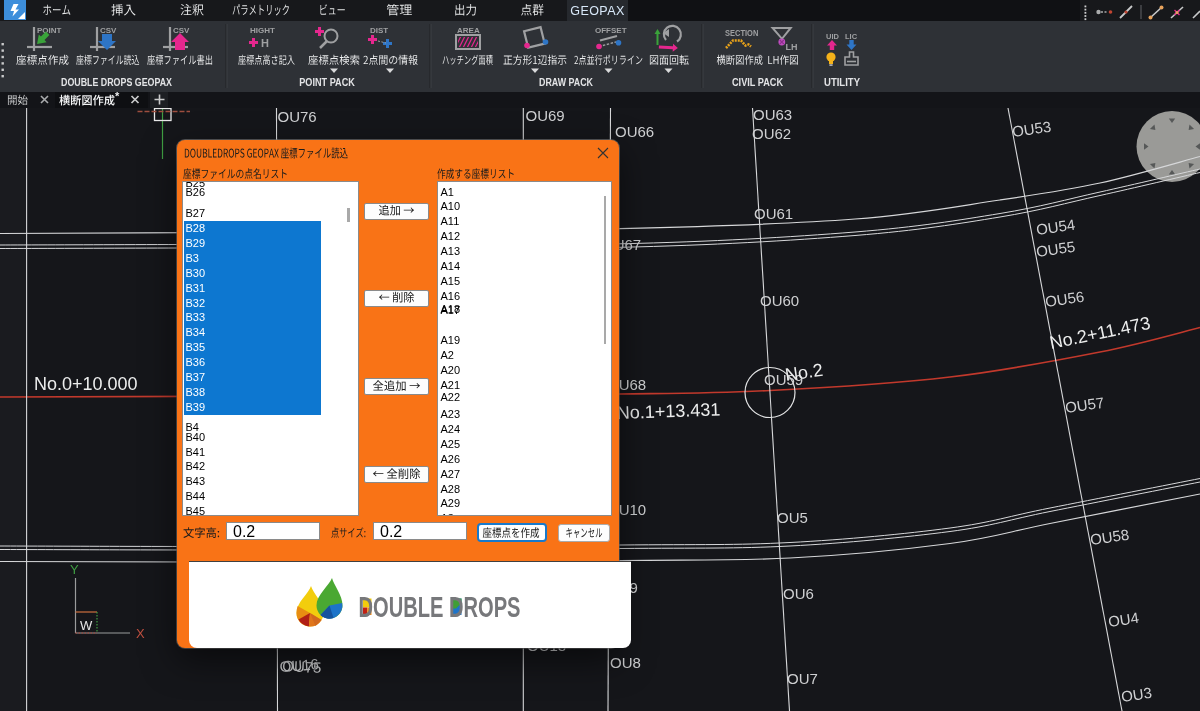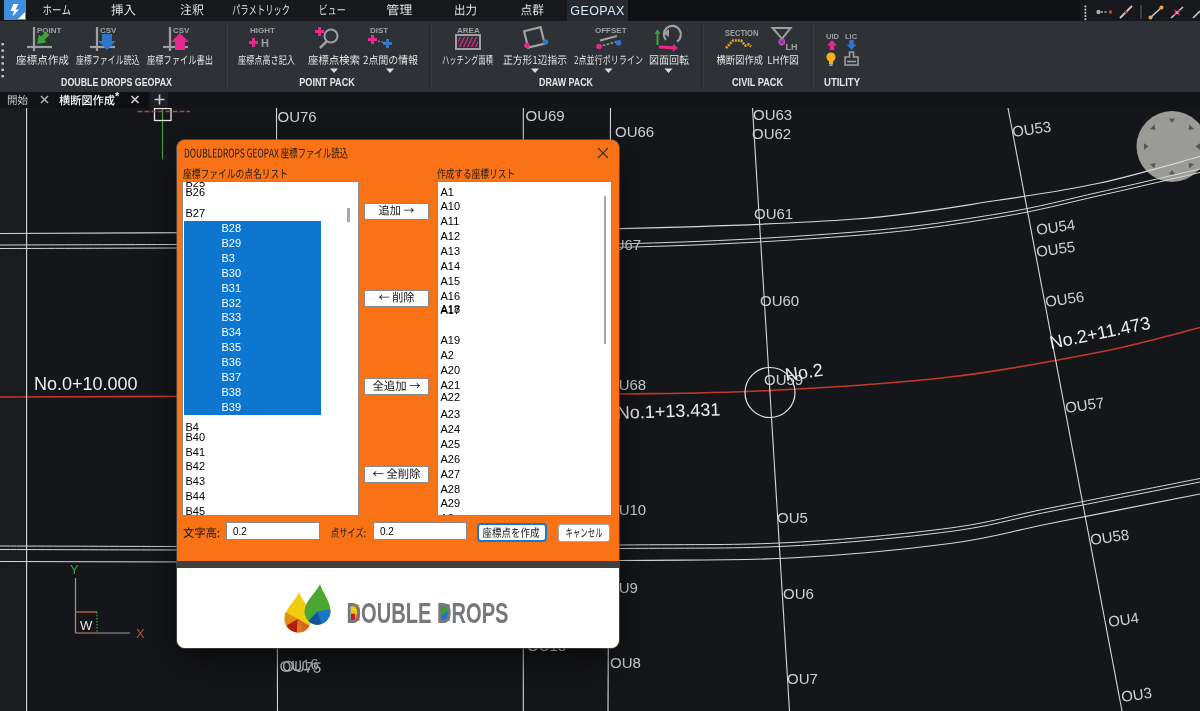--- a/index.html
+++ b/index.html
@@ -12,28 +12,28 @@
 #tabsrow { position:absolute; left:0; top:92px; width:1200px; height:16px; background:#131418; }
 #tabsrow .tab2 { position:absolute; left:55px; top:0; width:93px; height:16px; background:#0e0f12; }
 #tabsrow .plus { position:absolute; left:150px; top:0; width:18px; height:16px; background:#1d1f23; }
 #dialog { position:absolute; left:177px; top:140px; width:442px; height:508px; background:#f97316; border-radius:8px;
   box-shadow:0 12px 34px rgba(0,0,0,.55), 0 0 0 1px rgba(130,130,130,.6); z-index:40; }
 #dialog .close { position:absolute; right:9px; top:6px; width:14px; height:14px; }
 .list { position:absolute; top:41px; height:335px; background:#fff; border:1px solid #8b8b8b; overflow:hidden; }
 #listL { left:5px; width:176.5px; }
 #listR { left:260px; width:174.5px; }
 .li { position:absolute; left:2.5px; height:14.9px; font-size:11px; line-height:14.9px; color:#000; white-space:pre; }
-.li.sel { color:#fff;margin-left:36px; }
+.li.sel { color:#fff; }
 #selrect { position:absolute; left:0.5px; top:39px; width:137px; height:193.7px; background:#0d77d0; }
 .sbthumb { position:absolute; background:#a9a9a9; }
 .mbtn { position:absolute; left:187px; width:65px; height:17px; background:#fdfdfd; border:1px solid #8a8a8a; border-radius:2px; }
-.inp { position:absolute; width:94px; height:18.5px; background:#fff; border:1px solid #8a8a8a; font-size:10px; line-height:17px; padding-left:6px; color:#000; }
+.inp { position:absolute; width:94px; height:18.5px; background:#fff; border:1px solid #8a8a8a; font-size:16px; line-height:17px; padding-left:6px; color:#000; }
 #okbtn { position:absolute; left:300px; top:383px; width:69.5px; height:19px; background:#fdfdfd; border:2px solid #1779cc; border-radius:4px; }
 #cancelbtn { position:absolute; left:380.5px; top:384px; width:52px; height:17.5px; background:#fdfdfd; border:1px solid #ababab; border-radius:3px; }
-#logopanel { position:absolute; left:0; top:420.5px; width:442px; height:87.5px; background:#fff; border-top:7px solid #404040; border-radius:0 0 8px 8px;text-decoration:underline; }
+#logopanel { position:absolute; left:12px; top:420.5px; width:442px; height:87.5px; background:#fff; border-top:1px solid #404040; border-radius:0 0 8px 8px;text-decoration:underline; }
 </style></head>
 <body>
 <div id="page">
 <svg id="draw" width="1200" height="711" viewBox="0 0 1200 711" style="position:absolute;left:0;top:0">
       <rect x="0" y="0" width="1200" height="711" fill="#15161a"></rect>
       <rect x="0" y="0" width="26" height="711" fill="#1a1b1f"></rect>
       <g opacity="0.92">
         <circle cx="1172" cy="146.5" r="35.5" fill="#a6a6a2"></circle>
         <path d="M1200.0,149.7 L1200.0,143.3 L1195.5,146.5 Z" fill="#5c5e5e"></path>
         <path d="M1189.5,168.6 L1194.1,164.0 L1188.6,163.1 Z" fill="#5c5e5e"></path>

